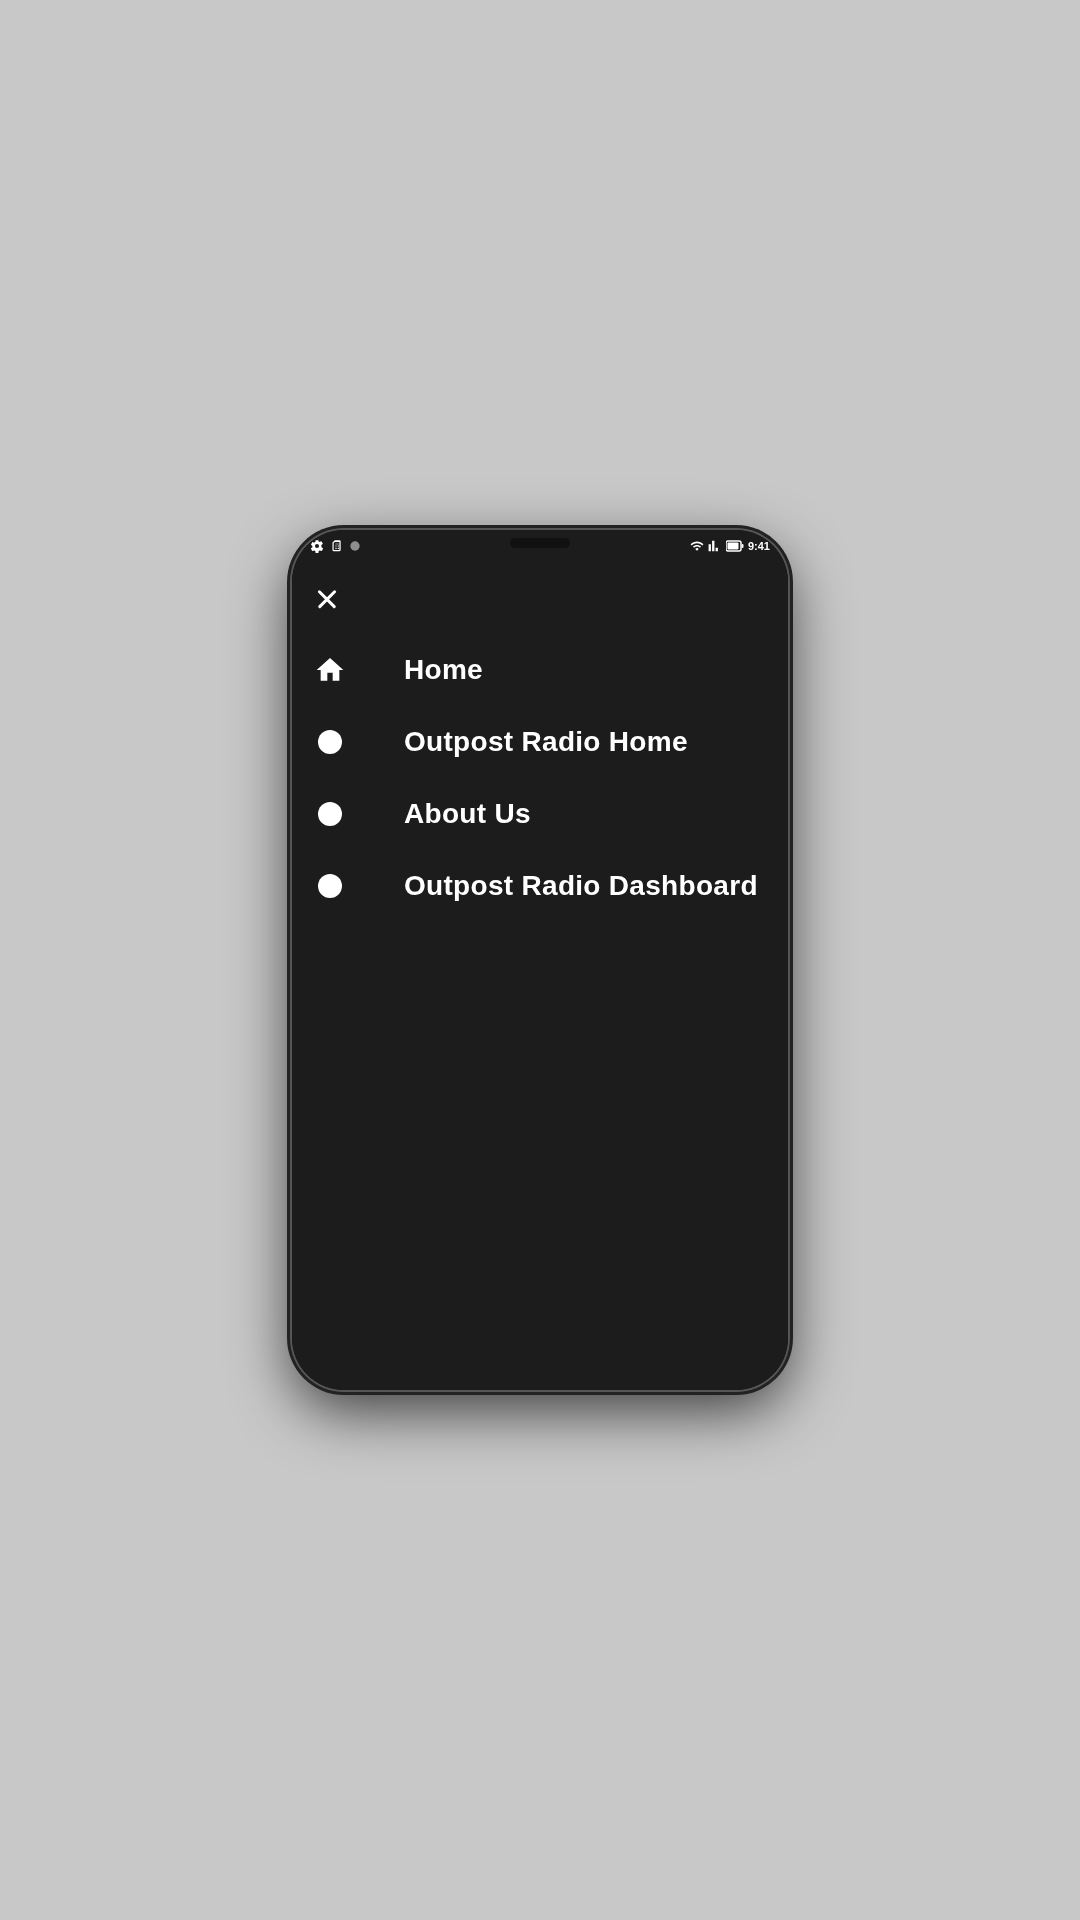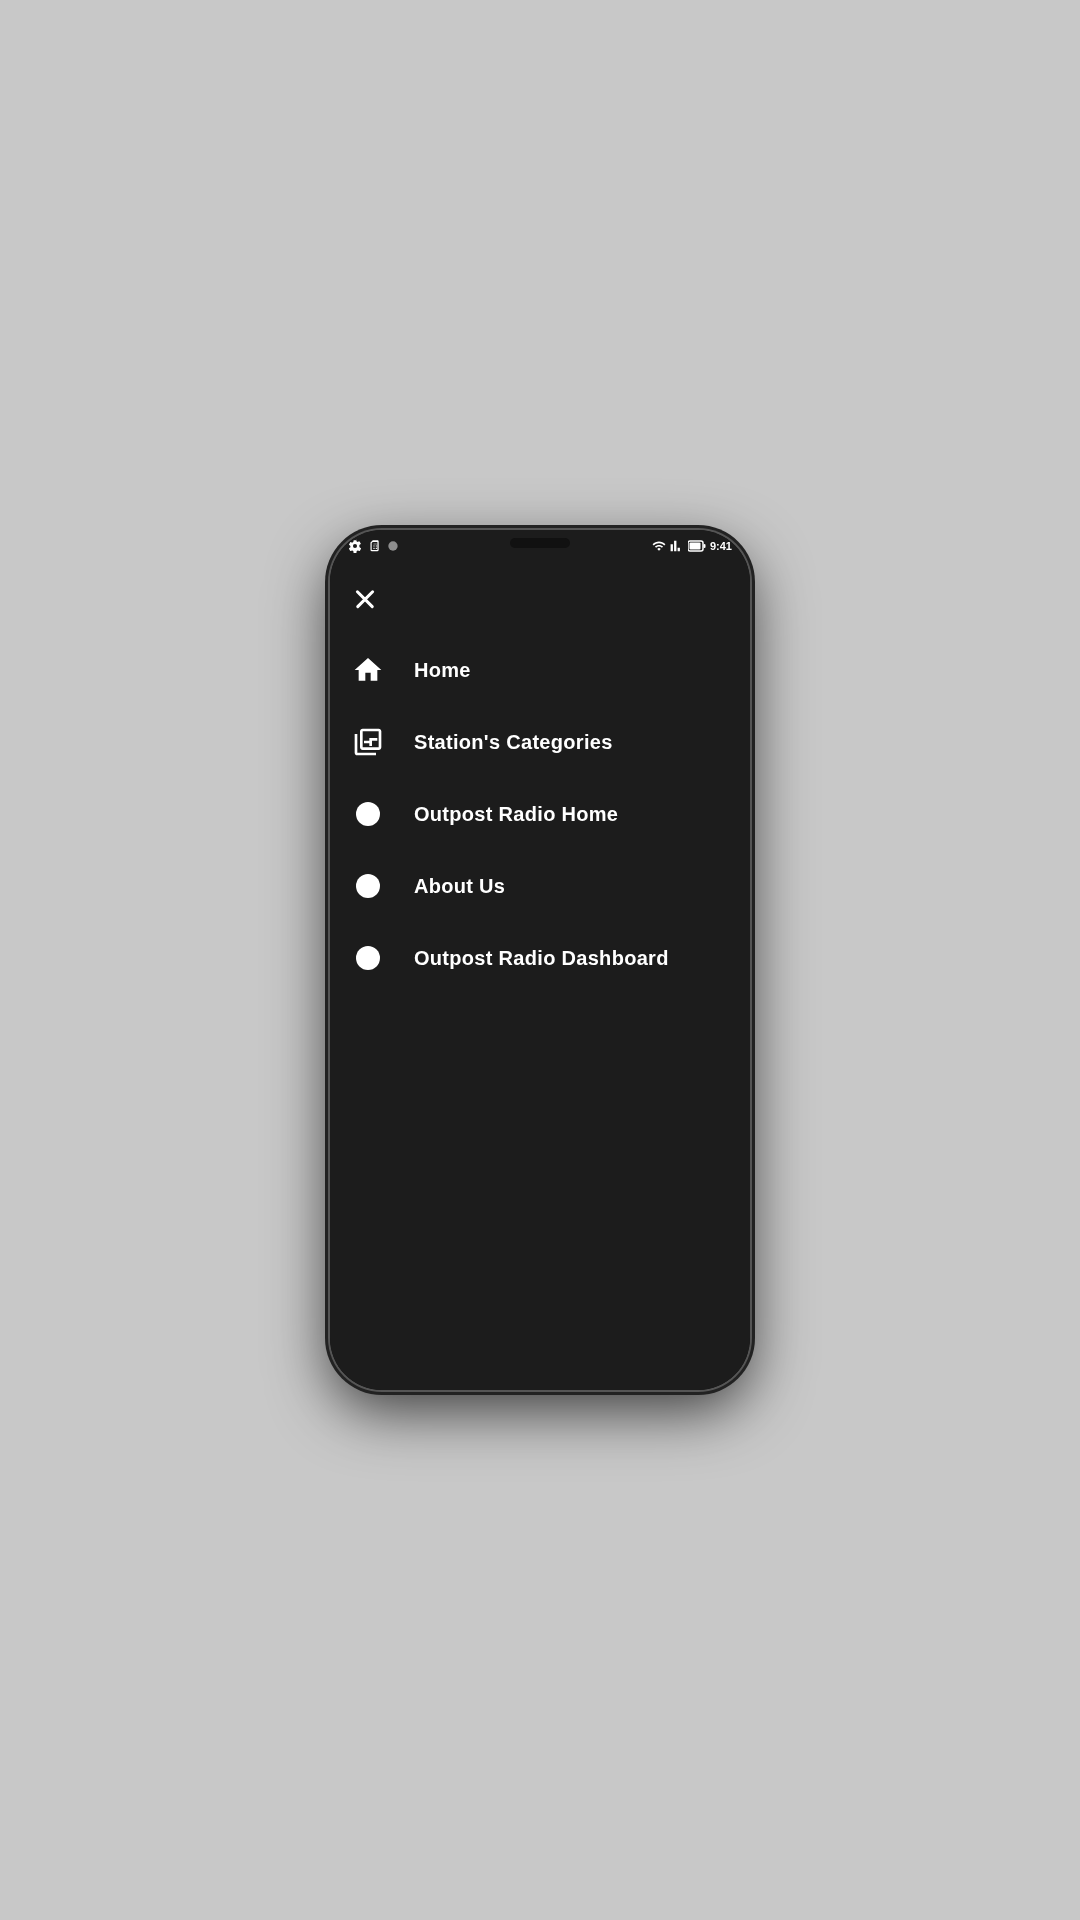--- a/index.html
+++ b/index.html
@@ -7,21 +7,21 @@
     body {
       background: #c8c8c8;
       display: flex;
       justify-content: center;
       align-items: center;
       min-height: 100vh;
       font-family: 'Arial', sans-serif;
     }
 
     .phone-outer {
-      width: 420px;
+      width: 496px;
       height: 860px;
       background: #1a1a1a;
       border-radius: 52px;
       position: relative;
       box-shadow:
         0 0 0 2px #555,
         0 0 0 5px #222,
         0 20px 60px rgba(0,0,0,0.7);
       overflow: hidden;
     }
@@ -131,23 +131,24 @@
       width: 36px;
       height: 36px;
       flex-shrink: 0;
       display: flex;
       align-items: center;
       justify-content: center;
     }
 
     .menu-label {
       color: #ffffff;
-      font-size: 20px;
+      font-size: 28px;
       font-weight: bold;
       letter-spacing: 0.3px;
+      margin-left: 28px;
     }
 
     
     svg {
       fill: white;
       stroke: none;
     }
 
     
     .status-svg {
@@ -204,28 +205,20 @@
 
       <div class="menu-item">
         <div class="menu-icon">
           <svg width="32" height="32" viewBox="0 0 24 24" fill="white">
             <path d="M10 20v-6h4v6h5v-8h3L12 3 2 12h3v8z"></path>
           </svg>
         </div>
         <span class="menu-label">Home</span>
       </div>
 
-      <div class="menu-item">
-        <div class="menu-icon">
-          <svg width="32" height="32" viewBox="0 0 24 24" fill="white">
-            <path d="M4 6H2v14c0 1.1.9 2 2 2h14v-2H4V6zm16-4H8c-1.1 0-2 .9-2 2v12c0 1.1.9 2 2 2h12c1.1 0 2-.9 2-2V4c0-1.1-.9-2-2-2zm0 14H8V4h12v12zm-7-1h2v-4h4v-2h-4V9h-2v2H9v2h4z"></path>
-          </svg>
-        </div>
-        <span class="menu-label">Station's Categories</span>
-      </div>
 
       <div class="menu-item">
         <div class="menu-icon">
           <svg width="32" height="32" viewBox="0 0 24 24" fill="none" stroke="white" stroke-width="1.8">
             <circle cx="12" cy="12" r="9"></circle>
             <line x1="3" y1="12" x2="21" y2="12"></line>
             <path d="M12 3c-2.5 3-4 5.5-4 9s1.5 6 4 9" fill="none"></path>
             <path d="M12 3c2.5 3 4 5.5 4 9s-1.5 6-4 9" fill="none"></path>
           </svg>
         </div>

